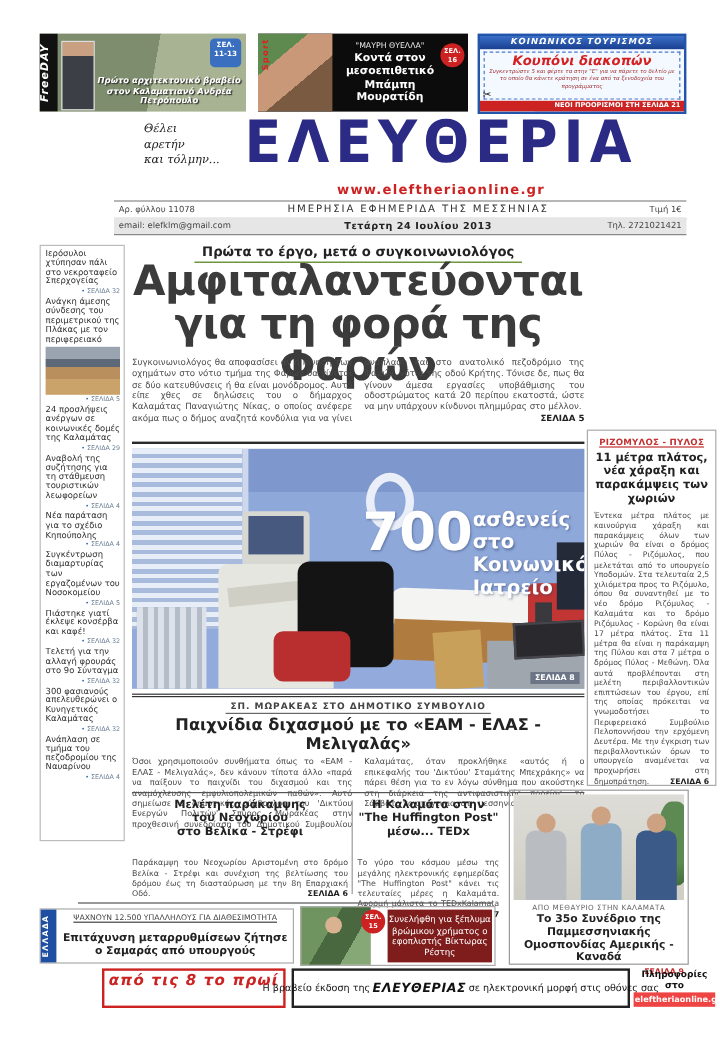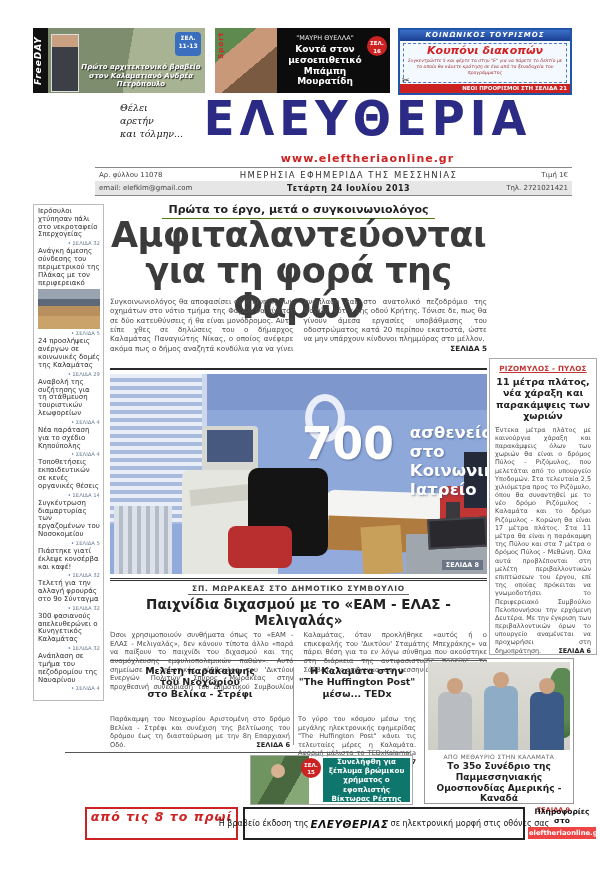--- a/index.html
+++ b/index.html
@@ -65,21 +65,21 @@
   .ph-bed-sheet{position:absolute;left:214px;top:118px;width:146px;height:30px;background:#f4f4f2;border-radius:12px 6px 4px 4px;transform:rotate(2deg);}
   .ph-bed-base{position:absolute;left:218px;top:144px;width:140px;height:34px;background:#b07b3e;transform:rotate(2deg);}
   .ph-box{position:absolute;left:252px;top:152px;width:40px;height:48px;background:#c9a05a;transform:rotate(-4deg);}
   .ph-redchair{position:absolute;left:330px;top:112px;width:47px;height:52px;background:#c23535;border-radius:6px;}
   .ph-monitor{position:absolute;left:354px;top:78px;width:23px;height:56px;background:#242a38;}
   .ph-desk{position:absolute;left:296px;top:160px;width:81px;height:40px;background:#a0a6ae;}
   .ph-laptop{position:absolute;left:318px;top:144px;width:59px;height:30px;background:#2a2a2e;transform:rotate(-3deg);border:2px solid #44464c;box-sizing:border-box;}
   .ph-cup{position:absolute;left:336px;top:128px;width:14px;height:18px;background:#3a3a3e;}
   .ph-overlay{position:absolute;left:192px;top:50px;display:flex;align-items:flex-start;}
   .ph-700{color:#fff;font-weight:bold;font-size:44px;line-height:.9;text-shadow:1px 1px 2px rgba(40,60,100,.5);}
-  .ph-cap{margin-left:16px;color:#fff;font-weight:bold;font-size:16.5px;line-height:1.15;text-shadow:1px 1px 2px rgba(40,60,100,.5);}
+  .ph-cap{margin-left:0;color:#fff;font-weight:bold;font-size:16.5px;line-height:1.15;text-shadow:1px 1px 2px rgba(40,60,100,.5);}
   .ph-page{position:absolute;right:4px;bottom:4px;background:rgba(90,100,120,.75);color:#fff;font-weight:bold;font-size:6.5px;padding:1px 4px;}
   
   .rizo{position:absolute;left:489px;top:358px;width:108px;height:297px;border:1px solid #aaa;box-sizing:border-box;padding:5px 5px;}
   .rz-kicker{color:#c23232;font-weight:bold;font-size:7.2px;text-align:center;text-decoration:underline;letter-spacing:.2px;}
   .rz-title{font-weight:bold;font-size:9.5px;color:#222;text-align:center;line-height:1.2;margin:3px 0 4px 0;}
   .rz-body{font-size:6.4px;color:#4a4a4a;line-height:1.28;text-align:justify;}
   
   .eam{position:absolute;left:110px;top:578px;width:377px;border-top:3px double #333;padding-top:3px;}
   .eam-kicker{text-align:center;font-weight:bold;font-size:7.5px;color:#444;letter-spacing:.8px;}
   .eam-kicker span{border-bottom:1px solid #666;padding:0 4px 1px 4px;}
@@ -108,21 +108,21 @@
   .rule-bottom{position:absolute;left:65px;top:752px;width:345px;border-top:1.5px solid #555;}
   .greece{position:absolute;left:33px;top:757px;width:212px;height:46px;border:1px solid #aaa;box-sizing:border-box;}
   .gr-label{position:absolute;left:0;top:0;width:13px;height:100%;background:#1e4fa0;color:#fff;font-weight:bold;font-size:6.5px;writing-mode:vertical-rl;transform:rotate(180deg);text-align:center;letter-spacing:1px;}
   .gr-kicker{position:absolute;left:16px;right:2px;top:3px;text-align:center;font-size:6.4px;color:#444;text-decoration:underline;line-height:1.25;}
   .gr-title{position:absolute;left:16px;right:2px;top:19px;text-align:center;font-weight:bold;font-size:9px;color:#222;line-height:1.2;}
   
   .restis{position:absolute;left:250px;top:755px;width:163px;height:50px;border:1px solid #aaa;box-sizing:border-box;}
   .rs-photo{position:absolute;left:0;top:0;width:58px;height:100%;background:linear-gradient(120deg,#6f9460 0 40%,#49683f 40% 70%,#86a877 70% 100%);}
   .rs-photo::after{content:"";position:absolute;left:20px;top:8px;width:14px;height:14px;border-radius:50%;background:#d9b291;}
   .rs-badge{position:absolute;left:50px;top:2px;width:20px;height:20px;border-radius:50%;background:#cc2222;color:#fff;font-weight:bold;font-size:5.5px;text-align:center;line-height:1.3;padding-top:4px;box-sizing:border-box;z-index:2;}
-  .rs-box{position:absolute;left:72px;right:2px;top:2px;bottom:2px;background:#0f766e;color:#fff;font-weight:bold;font-size:7.2px;line-height:1.3;text-align:center;display:flex;align-items:center;justify-content:center;}
+  .rs-box{position:absolute;left:72px;right:2px;top:2px;bottom:2px;background:#7f1d1d;color:#fff;font-weight:normal;font-size:7.2px;line-height:1.3;text-align:center;display:flex;align-items:center;justify-content:center;}
   
   .dailyred{position:absolute;left:85px;top:807px;width:153px;height:33px;border:2px solid #cc2222;box-sizing:border-box;color:#cc2222;font-weight:bold;font-style:italic;font-size:12.5px;text-align:center;line-height:1.15;padding-top:1px;letter-spacing:1px;}
   .printbar{position:absolute;left:243px;top:807px;width:282px;height:33px;border:2px solid #222;box-sizing:border-box;display:flex;align-items:center;justify-content:center;font-size:8px;color:#111;background:#fff;white-space:nowrap;}
   .printbar .big{font-weight:bold;font-style:italic;font-size:10.5px;letter-spacing:.5px;margin:0 2px;}
   .info-r{position:absolute;left:528px;top:807px;width:68px;height:33px;text-align:center;}
   .info-r .t{font-weight:bold;font-size:7.5px;color:#111;}
   .info-r .u{margin-top:2px;background:#ef4444;color:#fff;font-weight:bold;font-size:6.8px;padding:2px 1px;}
 </style>
 </head>
 <body>
@@ -194,24 +194,20 @@
       <div class="sb-title">24 προσλήψεις ανέργων σε κοινωνικές δομές της Καλαμάτας</div>
       <div class="sb-page">ΣΕΛΙΔΑ 29</div>
     </div>
     <div class="sb-item">
       <div class="sb-title">Αναβολή της συζήτησης για τη στάθμευση τουριστικών λεωφορείων</div>
       <div class="sb-page">ΣΕΛΙΔΑ 4</div>
     </div>
     <div class="sb-item">
       <div class="sb-title">Νέα παράταση για το σχέδιο Κηπούπολης</div>
       <div class="sb-page">ΣΕΛΙΔΑ 4</div>
-    </div>
-    <div class="sb-item">
-      <div class="sb-title">Τοποθετήσεις εκπαιδευτικών σε κενές οργανικές θέσεις</div>
-      <div class="sb-page">ΣΕΛΙΔΑ 14</div>
     </div>
     <div class="sb-item">
       <div class="sb-title">Συγκέντρωση διαμαρτυρίας των εργαζομένων του Νοσοκομείου</div>
       <div class="sb-page">ΣΕΛΙΔΑ 5</div>
     </div>
     <div class="sb-item">
       <div class="sb-title">Πιάστηκε γιατί έκλεψε κονσέρβα και καφέ!</div>
       <div class="sb-page">ΣΕΛΙΔΑ 32</div>
     </div>
     <div class="sb-item">
@@ -319,20 +315,25 @@
       <div class="cg-man cg-m2"></div>
       <div class="cg-man cg-m3"></div>
     </div>
     <div class="cg-caption">ΑΠΟ ΜΕΘΑΥΡΙΟ ΣΤΗΝ ΚΑΛΑΜΑΤΑ</div>
     <div class="cg-title">Το 35ο Συνέδριο της Παμμεσσηνιακής Ομοσπονδίας Αμερικής - Καναδά</div>
     <div class="cg-page">ΣΕΛΙΔΑ 9</div>
   </div>
 
   <div class="rule-bottom"></div>
 
+  <div class="greece">
+    <div class="gr-label">ΕΛΛΑΔΑ</div>
+    <div class="gr-kicker">ΨΑΧΝΟΥΝ 12.500 ΥΠΑΛΛΗΛΟΥΣ ΓΙΑ ΔΙΑΘΕΣΙΜΟΤΗΤΑ</div>
+    <div class="gr-title">Επιτάχυνση μεταρρυθμίσεων ζήτησε ο Σαμαράς από υπουργούς</div>
+  </div>
 
   <div class="restis">
     <div class="rs-photo"></div>
     <div class="rs-badge">
       <div>ΣΕΛ.</div>
       <div>15</div>
     </div>
     <div class="rs-box">Συνελήφθη για ξέπλυμα βρώμικου χρήματος ο εφοπλιστής Βίκτωρας Ρέστης</div>
   </div>
 

